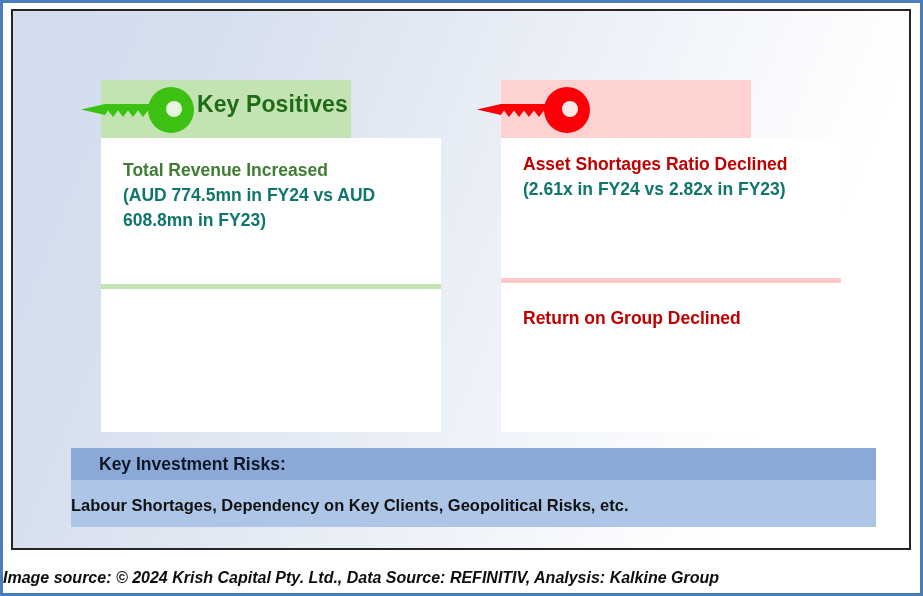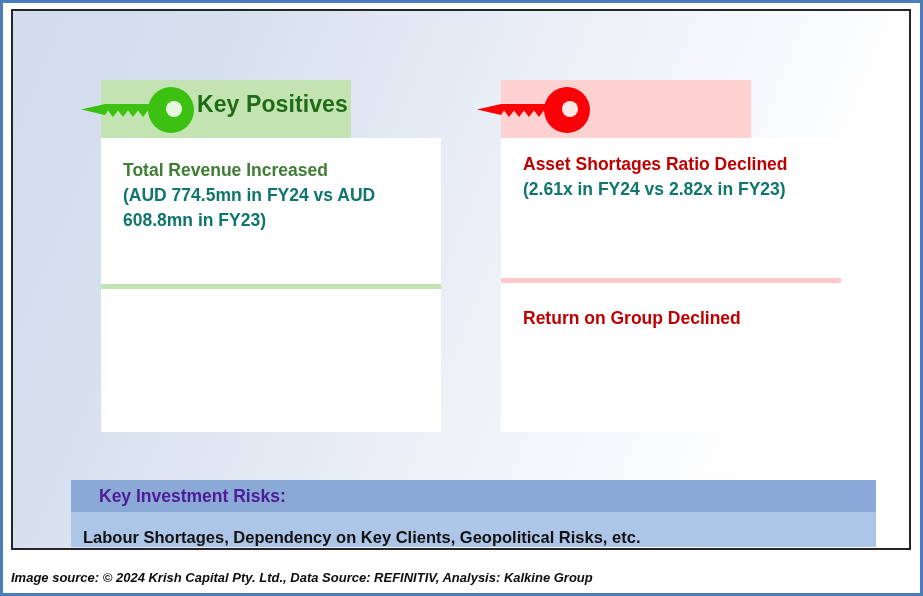--- a/index.html
+++ b/index.html
@@ -121,56 +121,53 @@
   .risks {
     position: absolute;
     left: 58px;
     top: 437px;
     width: 805px;
     height: 83px;
   }
   .risks-head {
     height: 32px;
     background: #8aa9d6;
-    color: #4c1d95;
+    color: #0f172a;
     font-size: 17.5px;
     font-weight: bold;
     line-height: 32px;
     padding-left: 28px;
     box-sizing: border-box;
-    margin-top: 32px;
   }
   .risks-body {
-    height: 35px;
+    height: 47px;
     background: #adc6e8;
     color: #111111;
     font-size: 16.5px;
     font-weight: bold;
     line-height: 51px;
-    padding-left: 12px;
     box-sizing: border-box;
   }
 
   
   .footer {
     position: absolute;
     left: 0;
     top: 556px;
     width: 923px;
     height: 37px;
     display: flex;
     align-items: center;
   }
   .footer-text {
     font-family: "Liberation Sans", sans-serif;
-    font-size: 13px;
+    font-size: 16px;
     font-style: italic;
     font-weight: bold;
     color: #0d0d0d;
-    padding-left: 8px;
     white-space: nowrap;
   }
 </style>
 </head>
 <body>
 
 <div id="slide">
 
   <div class="canvas">
 

